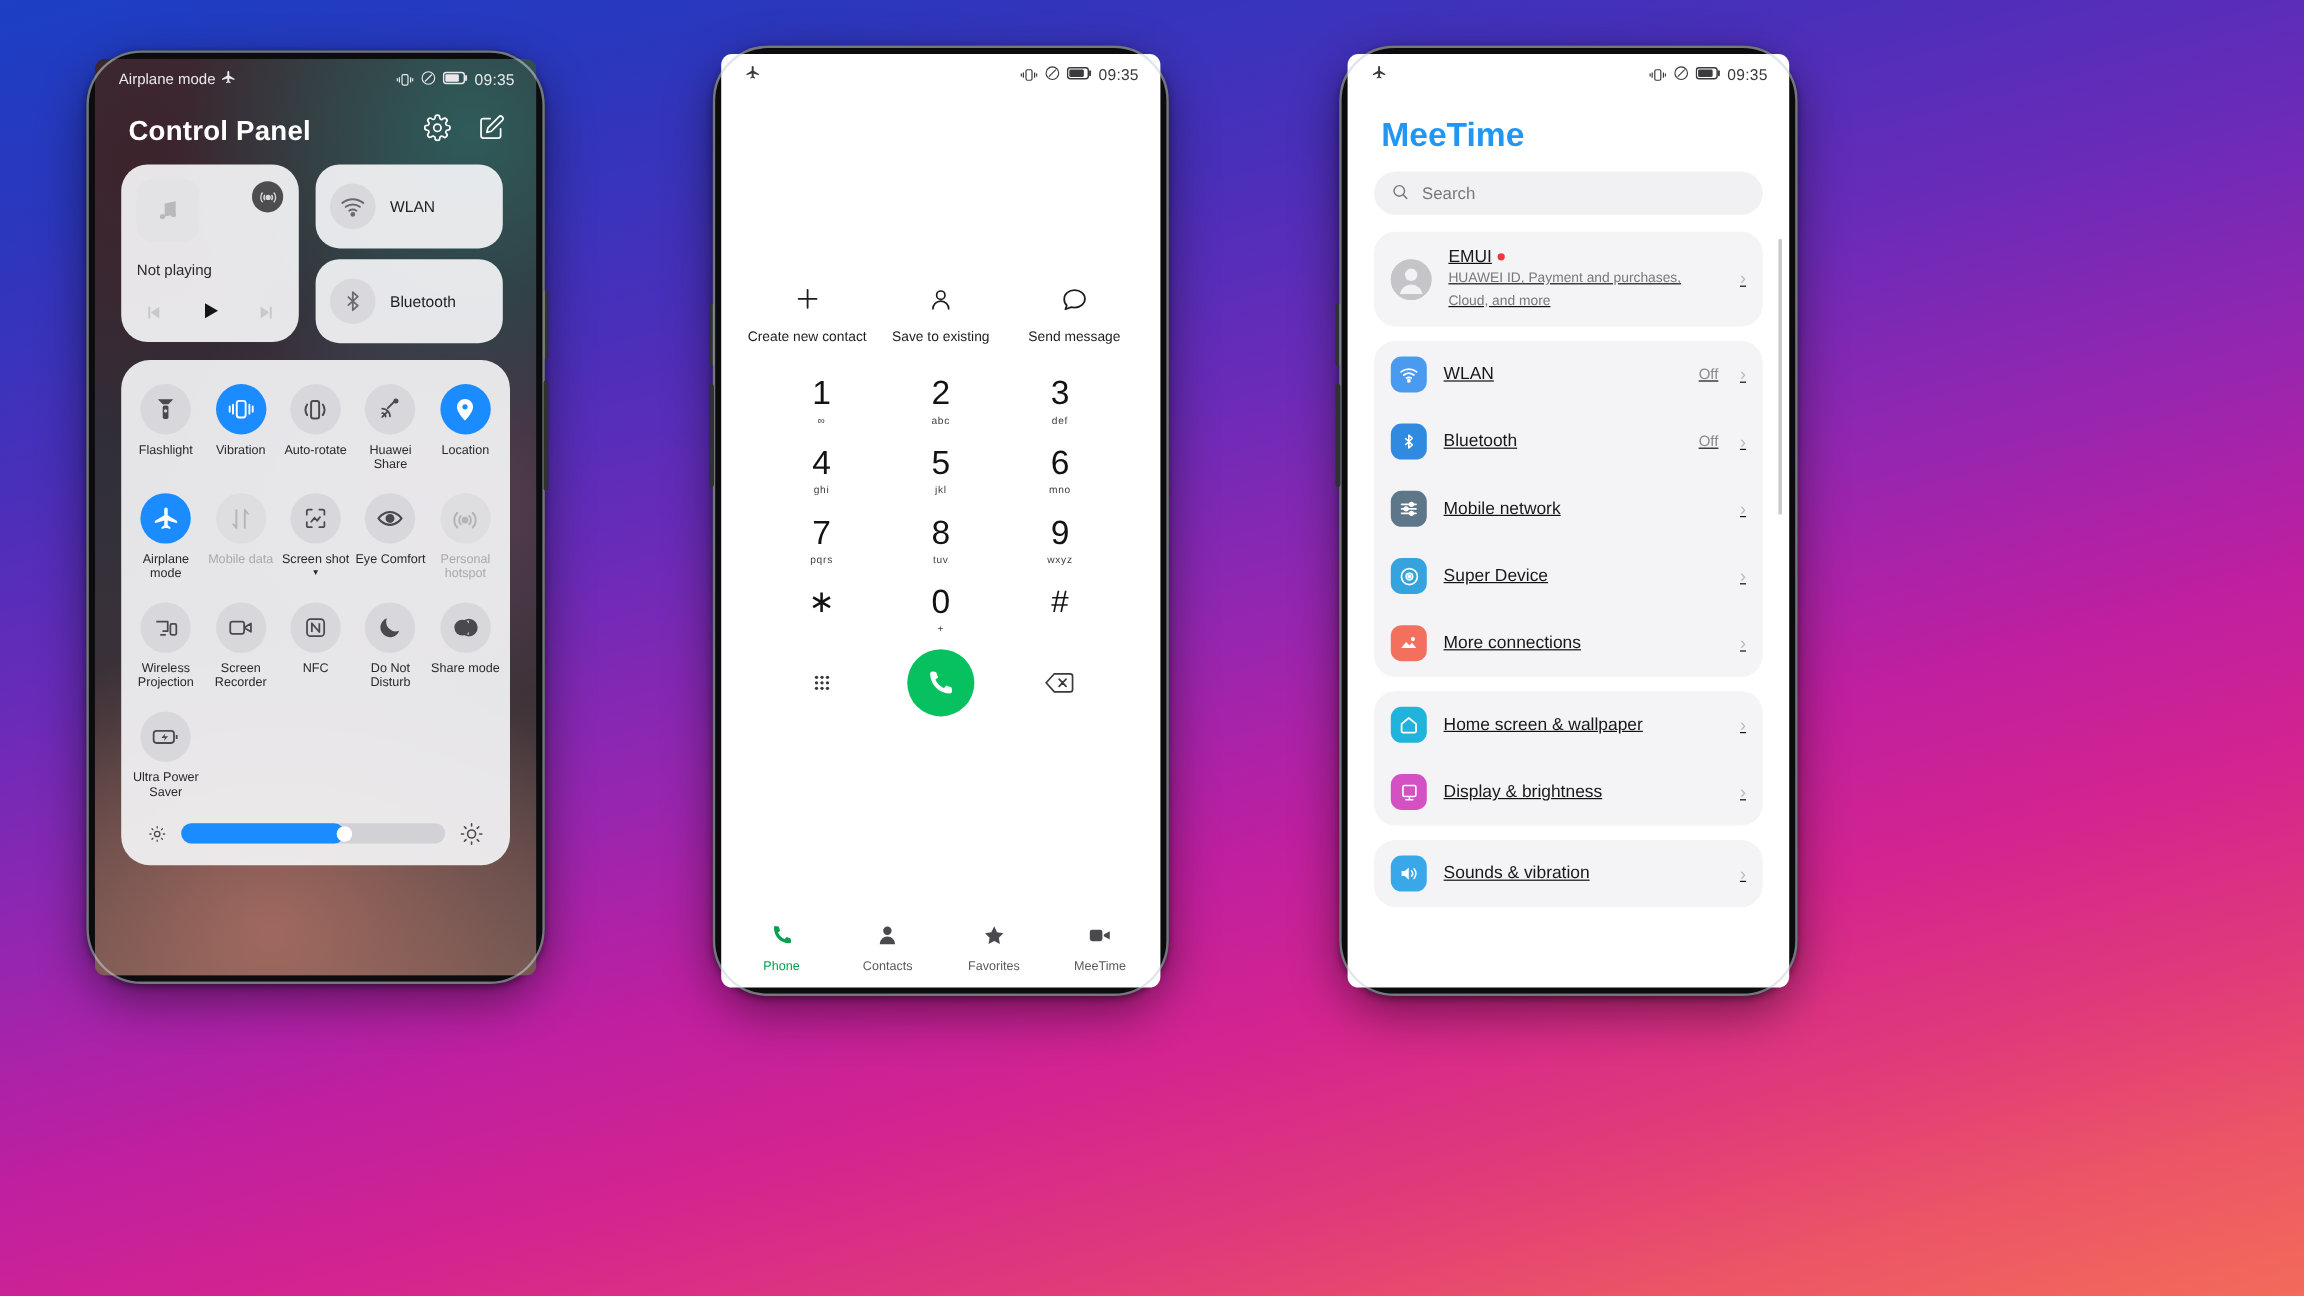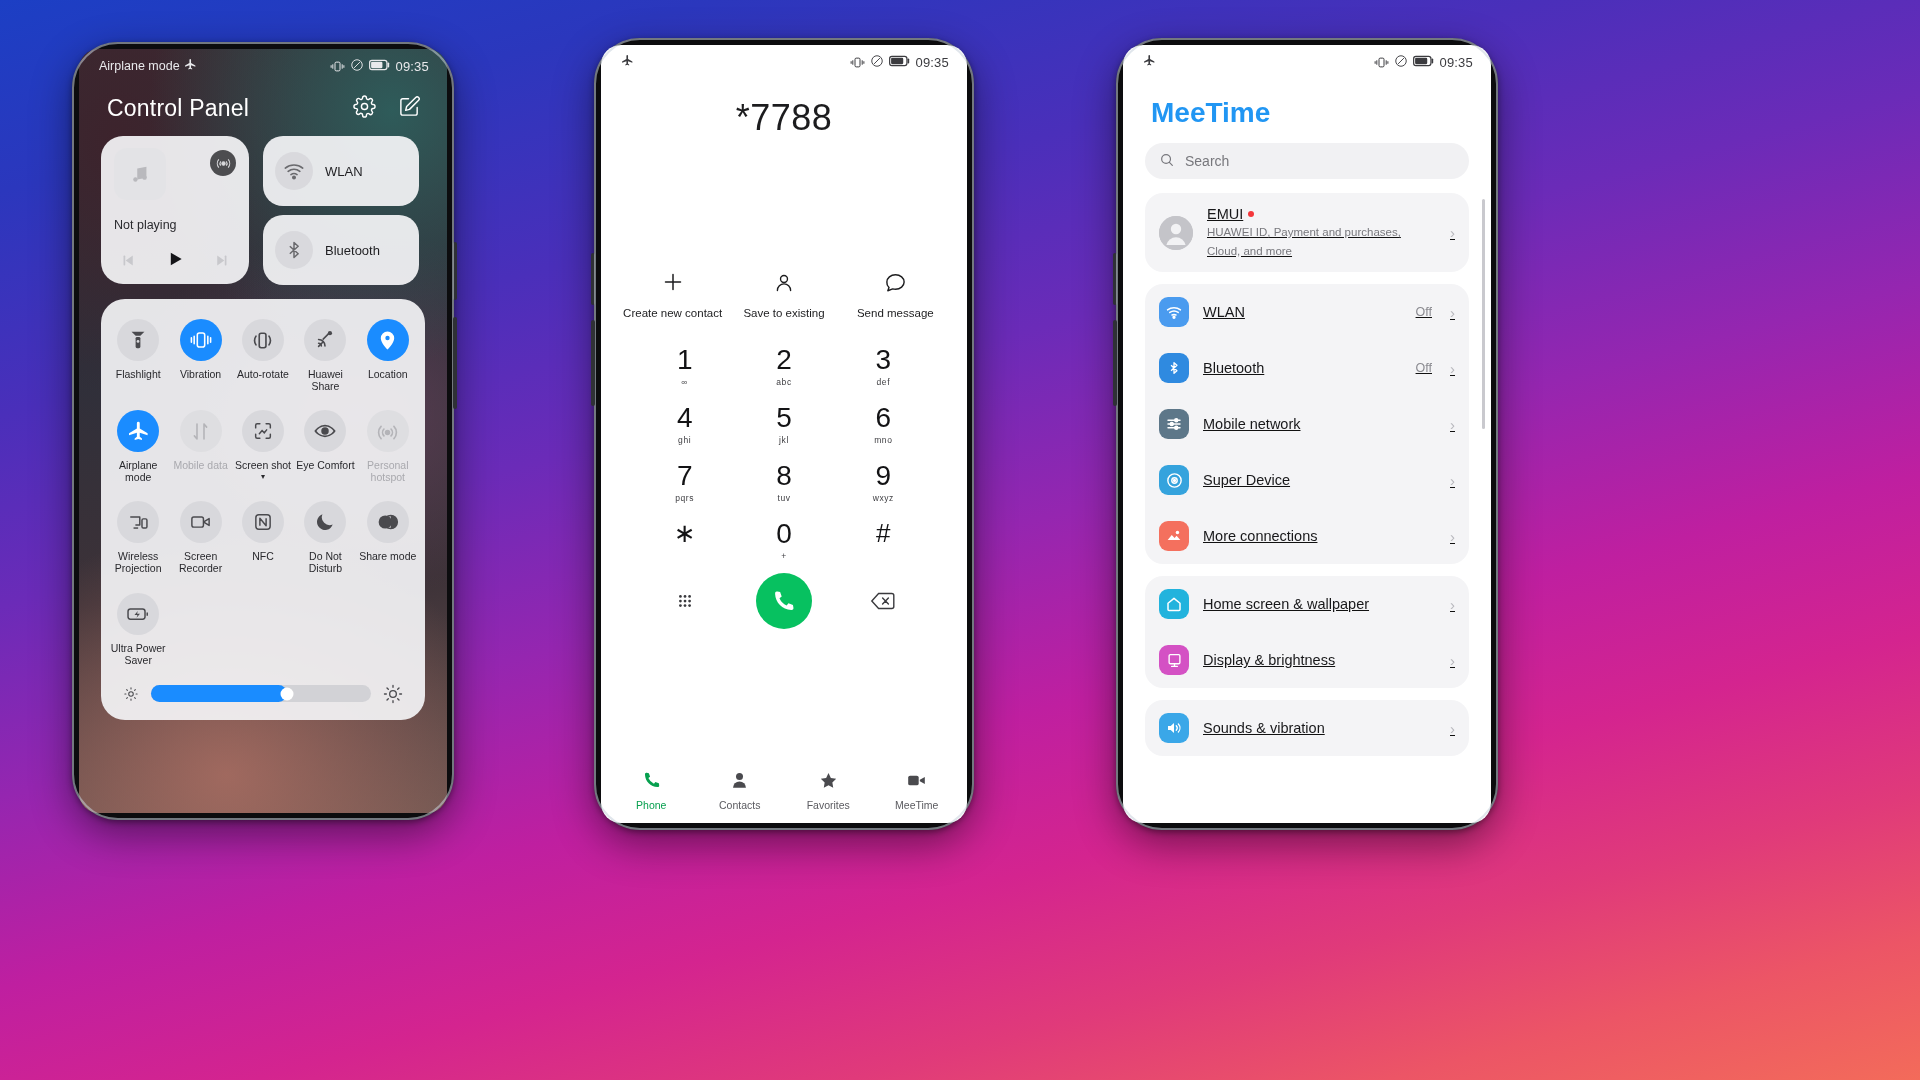--- a/index.html
+++ b/index.html
@@ -19,21 +19,21 @@
     border-radius: 46px;
     background: #0c0c0e;
     box-shadow: 0 14px 40px rgba(0,0,0,.45), 0 2px 6px rgba(0,0,0,.4);
     padding: 7px;
   }
   .phone::before, .phone::after {
     content: ""; position: absolute; background: #2f3136; border-radius: 3px;
   }
   .screen {
     width: 100%; height: 100%;
-    border-radius: 20px;
+    border-radius: 9px;
     overflow: hidden;
     position: relative;
     background: #fff;
   }
   .bezel-hl {
     position:absolute; inset:0; border-radius:46px;
     border: 2px solid rgba(200,210,220,.55);
     pointer-events:none;
   }
 
@@ -69,21 +69,21 @@
       radial-gradient(ellipse 110% 40% at 75% 48%, rgba(96,64,86,.85) 0%, rgba(96,64,86,0) 60%),
       radial-gradient(ellipse 120% 50% at 40% 95%, rgba(176,112,100,.8) 0%, rgba(140,96,96,0) 65%),
       linear-gradient(175deg, #3a2b33 0%, #2f2f3a 40%, #3d3238 70%, #6b5550 100%);
     color:#fff; height:100%;
   }
   #cp-screen .statusbar { color:#e9e9ec; }
   .cp-title-row {
     display:flex; align-items:center; justify-content:space-between;
     padding: 16px 26px 10px 28px;
   }
-  .cp-title { font-size: 23px; font-weight: 400; letter-spacing:.2px; }
+  .cp-title { font-size: 23px; font-weight: 700; letter-spacing:.2px; }
   .cp-title-icons { display:flex; align-items:center; gap:22px; }
 
   .cp-top { display:flex; gap:14px; padding: 4px 22px 0 22px; }
   .media-card {
     width: 148px; height: 148px; border-radius: 22px;
     background: rgba(244,244,246,.93);
     padding: 12px 13px 10px 13px;
     display:flex; flex-direction:column; justify-content:space-between;
     color:#222;
   }
@@ -539,21 +539,20 @@
           <svg width="21" height="12" viewBox="0 0 26 13" fill="none">
               <rect x="0.8" y="0.8" width="21.4" height="11.4" rx="2.8" stroke="currentColor" stroke-width="1.5"></rect>
               <rect x="2.6" y="2.6" width="15" height="7.8" rx="1.4" fill="currentColor"></rect>
               <path d="M24 4.4v4.2" stroke="currentColor" stroke-width="2" stroke-linecap="round"></path>
             </svg>
         </span>
         <span class="sb-time">09:35</span>
       </div>
     </div>
 
-    <div class="dial-number">*7788</div>
 
     <div class="dial-actions">
       <div class="dial-act">
         <span>
           <svg width="24" height="24" viewBox="0 0 24 24" fill="none" stroke="#1d1d1f" stroke-width="1.5" stroke-linecap="round">
               <path d="M12 4.5v15M4.5 12h15"></path>
             </svg>
         </span>
         <span class="dial-act-lb">Create new contact</span>
       </div>

